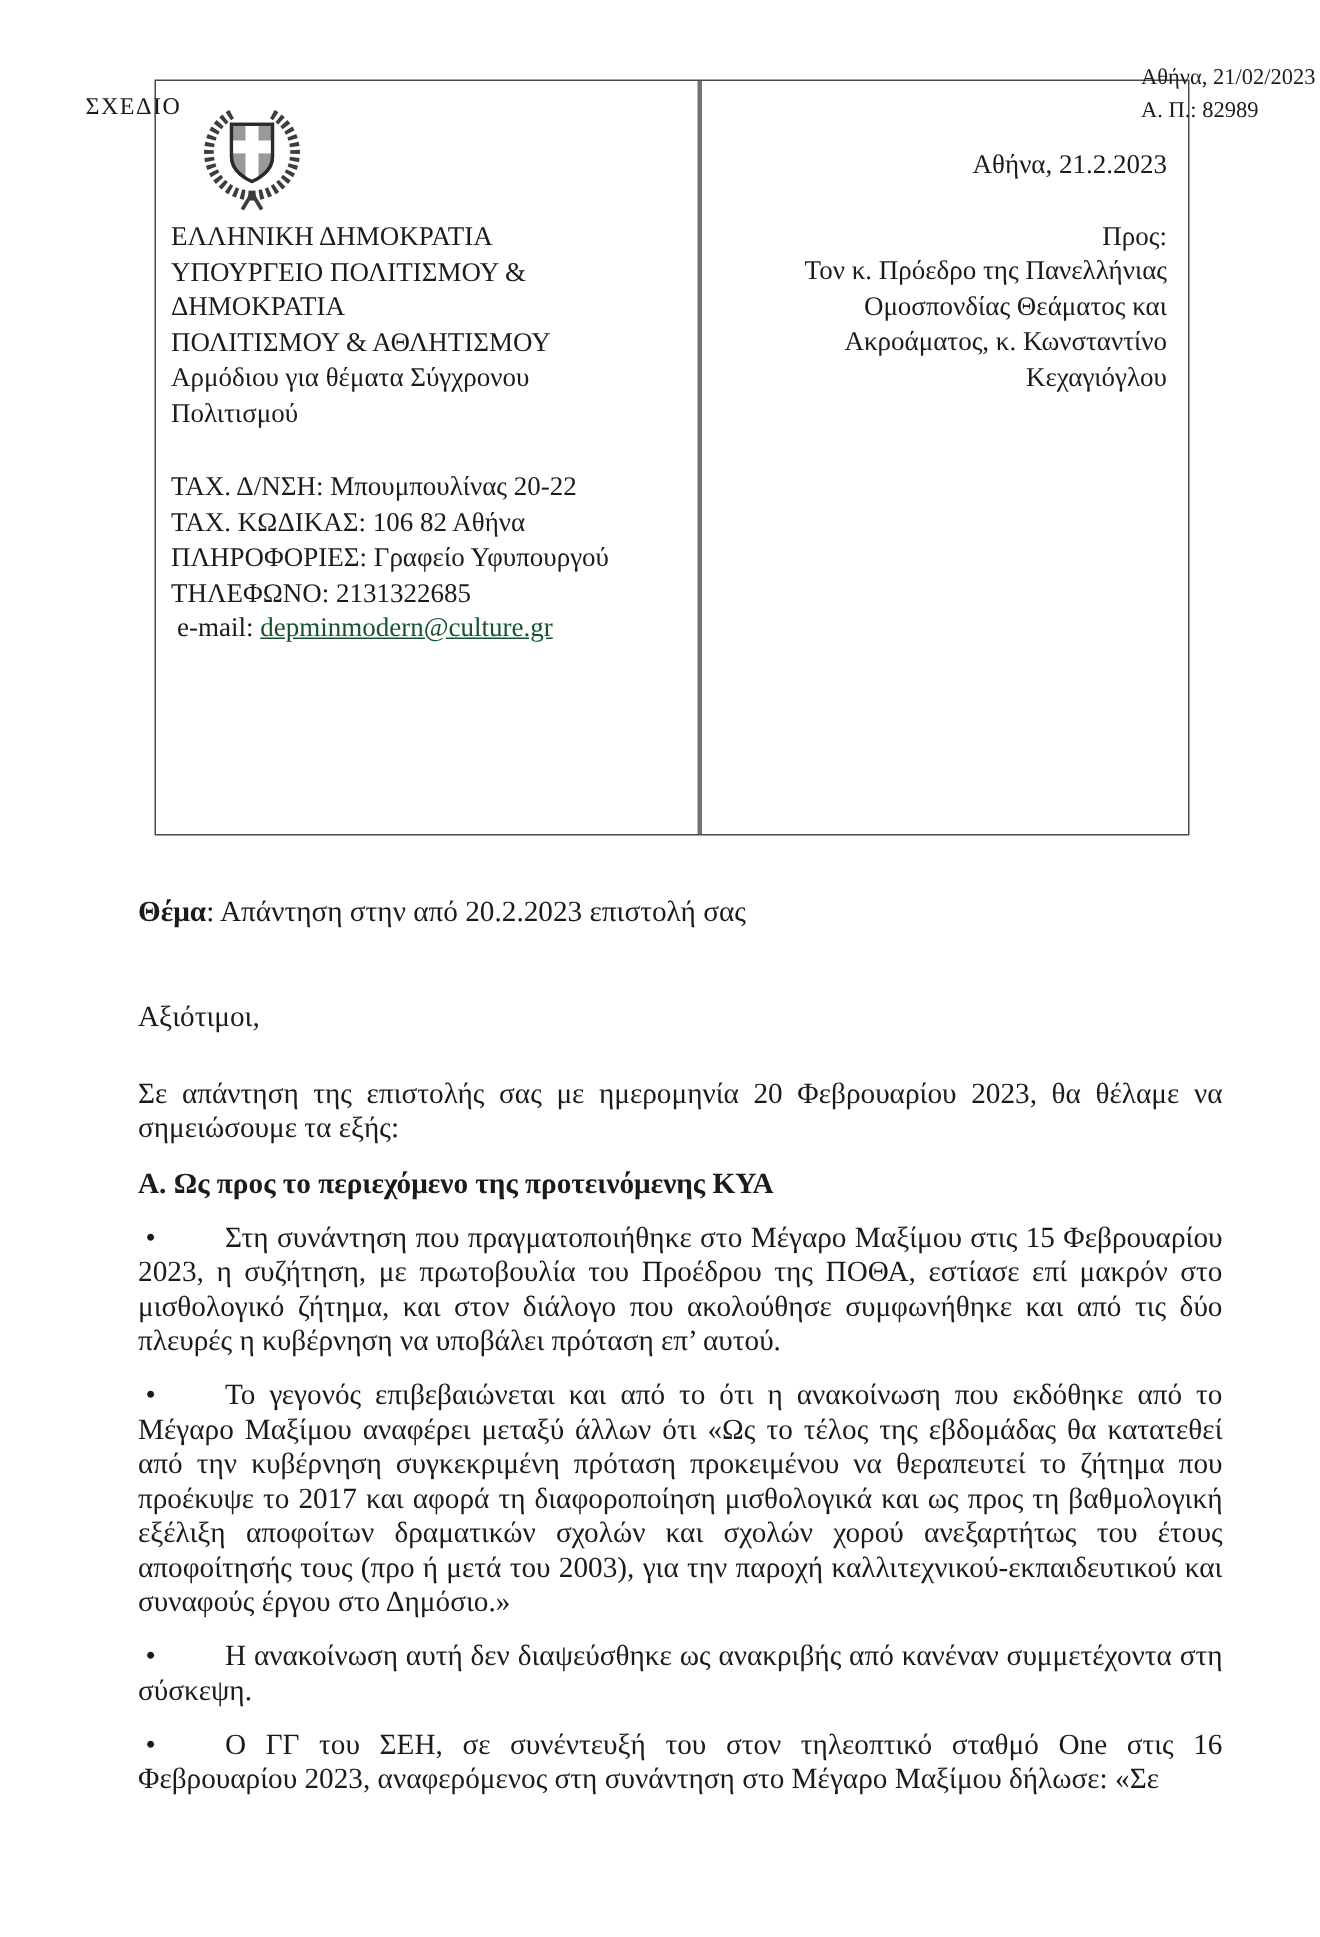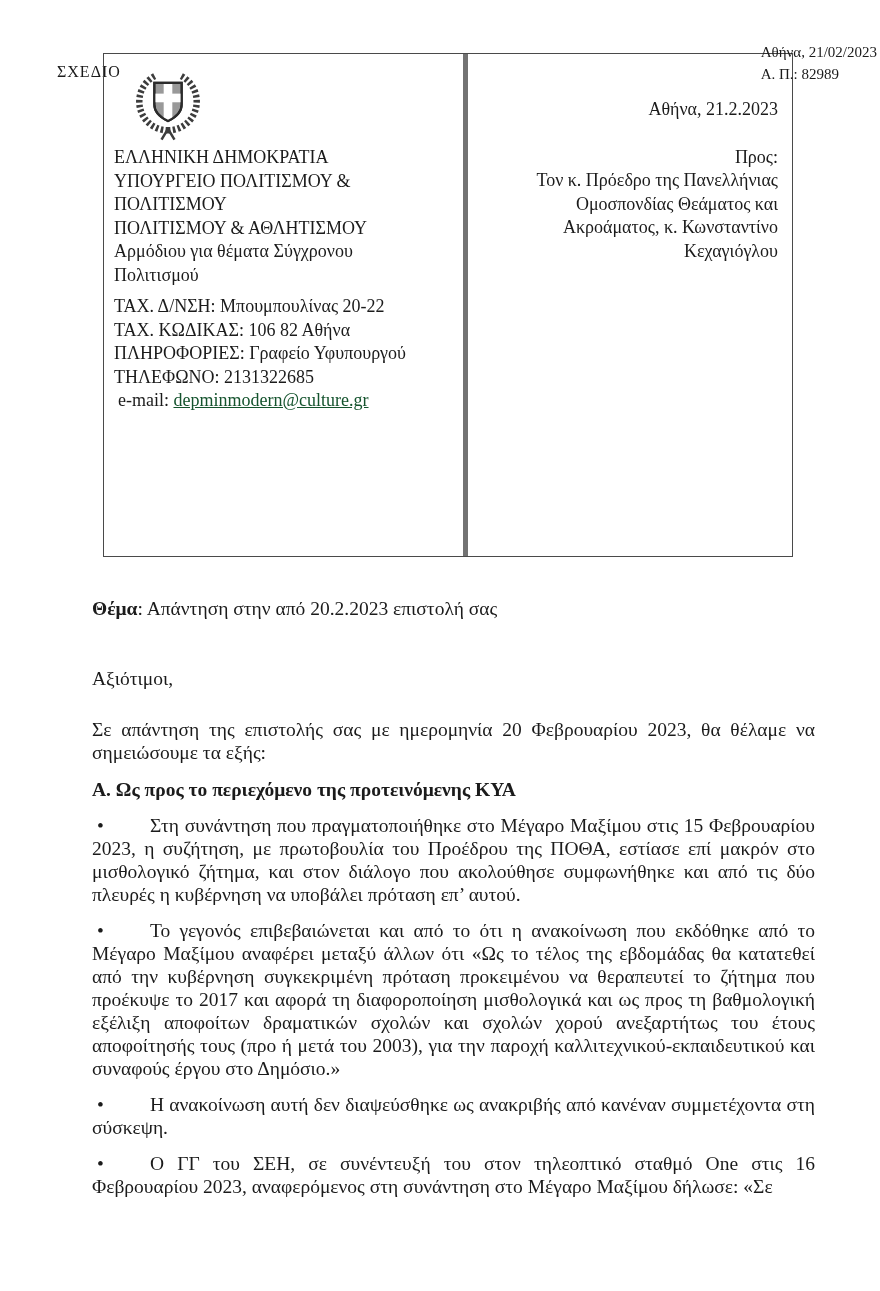--- a/index.html
+++ b/index.html
@@ -42,37 +42,37 @@
     width: 690px;
     height: 504px;
     border: 1px solid #4a4a4a;
     box-sizing: border-box;
     display: flex;
     z-index: 1;
   }
   .cell-left {
     width: 364px;
     box-sizing: border-box;
-    border-right: 5px solid #737373;
+    border-right: 3px solid #737373;
     padding: 10px 4px 0 10px;
     font-size: 18px;
     line-height: 23.5px;
   }
   .cell-right {
     flex: 1;
     box-sizing: border-box;
     padding: 44px 14px 0 12px;
     font-size: 18px;
     line-height: 23.5px;
     text-align: right;
   }
 
   .emblem { display: block; margin: 0 0 4px 18px; }
 
-  .contact-block { margin-top: 8px; }
+  .contact-block { margin-top: 26px; }
   .email-line { padding-left: 4px; }
   a.email-link { color: #14532d; text-decoration: underline; cursor: pointer; }
 
   .r-date { margin-bottom: 24px; }
   .to-block { margin-bottom: 56px; }
   .cc-item + .cc-item { margin-top: 24px; }
 
   
   .body-block {
     position: absolute;
@@ -128,21 +128,21 @@
         <g clip-path="url(#shieldClip)">
           <rect x="44" y="24" width="12" height="58" fill="#ffffff"></rect>
           <rect x="29" y="41" width="42" height="12" fill="#ffffff"></rect>
         </g>
         <path d="M31,26 H69 V56 Q69,70 50,79 Q31,70 31,56 Z" fill="none" stroke="#2b2b2b" stroke-width="3"></path>
       </svg>
 
       <div class="org-block">
         <div class="org-line">ΕΛΛΗΝΙΚΗ ΔΗΜΟΚΡΑΤΙΑ</div>
         <div class="org-line">ΥΠΟΥΡΓΕΙΟ ΠΟΛΙΤΙΣΜΟΥ &amp;</div>
-        <div class="org-line">ΠΟΛΙΤΙΣΜΟΥ</div>
+        <div class="org-line">ΔΗΜΟΚΡΑΤΙΑ</div>
         <div class="org-line">ΠΟΛΙΤΙΣΜΟΥ &amp; ΑΘΛΗΤΙΣΜΟΥ</div>
         <div class="org-line">Αρμόδιου για θέματα Σύγχρονου</div>
         <div class="org-line">Πολιτισμού</div>
       </div>
 
       <div class="contact-block">
         <div class="contact-line">ΤΑΧ. Δ/ΝΣΗ: Μπουμπουλίνας 20-22</div>
         <div class="contact-line">ΤΑΧ. ΚΩΔΙΚΑΣ: 106 82 Αθήνα</div>
         <div class="contact-line">ΠΛΗΡΟΦΟΡΙΕΣ: Γραφείο Υφυπουργού</div>
         <div class="contact-line">ΤΗΛΕΦΩΝΟ: 2131322685</div>

